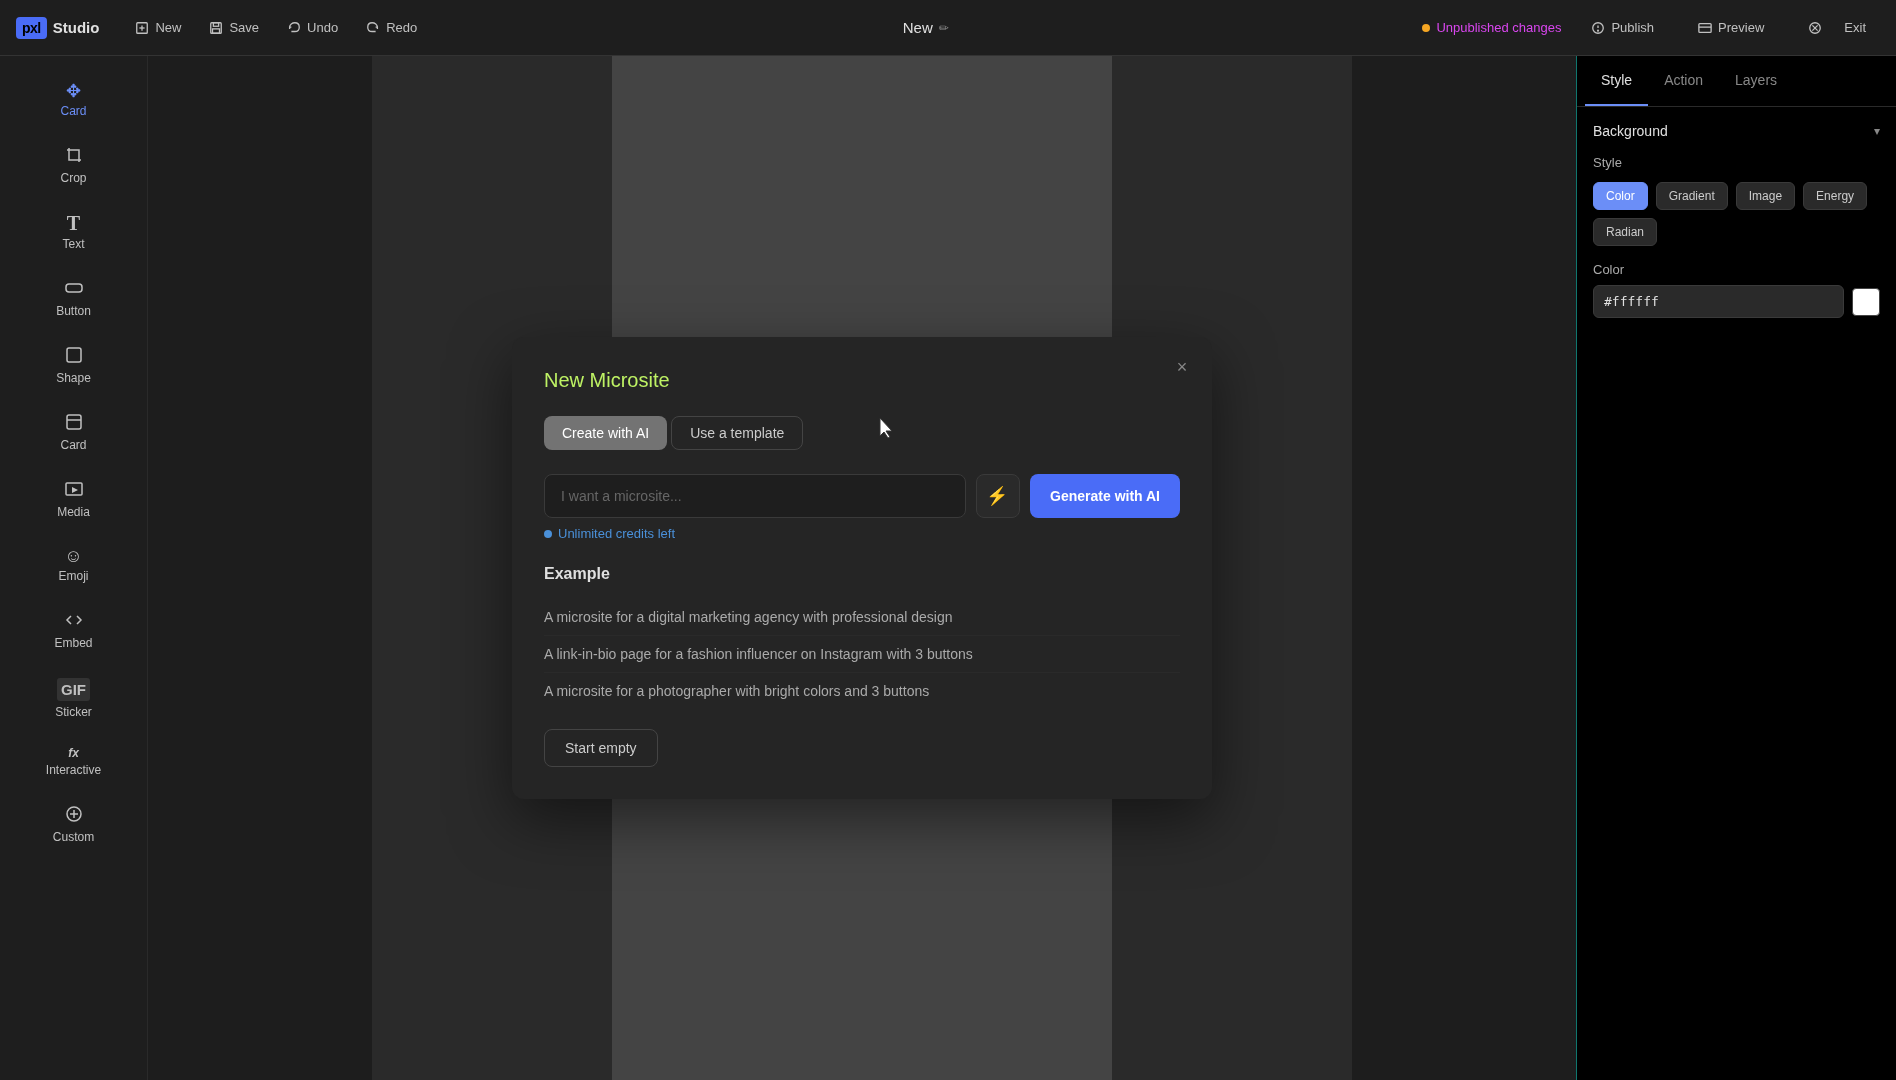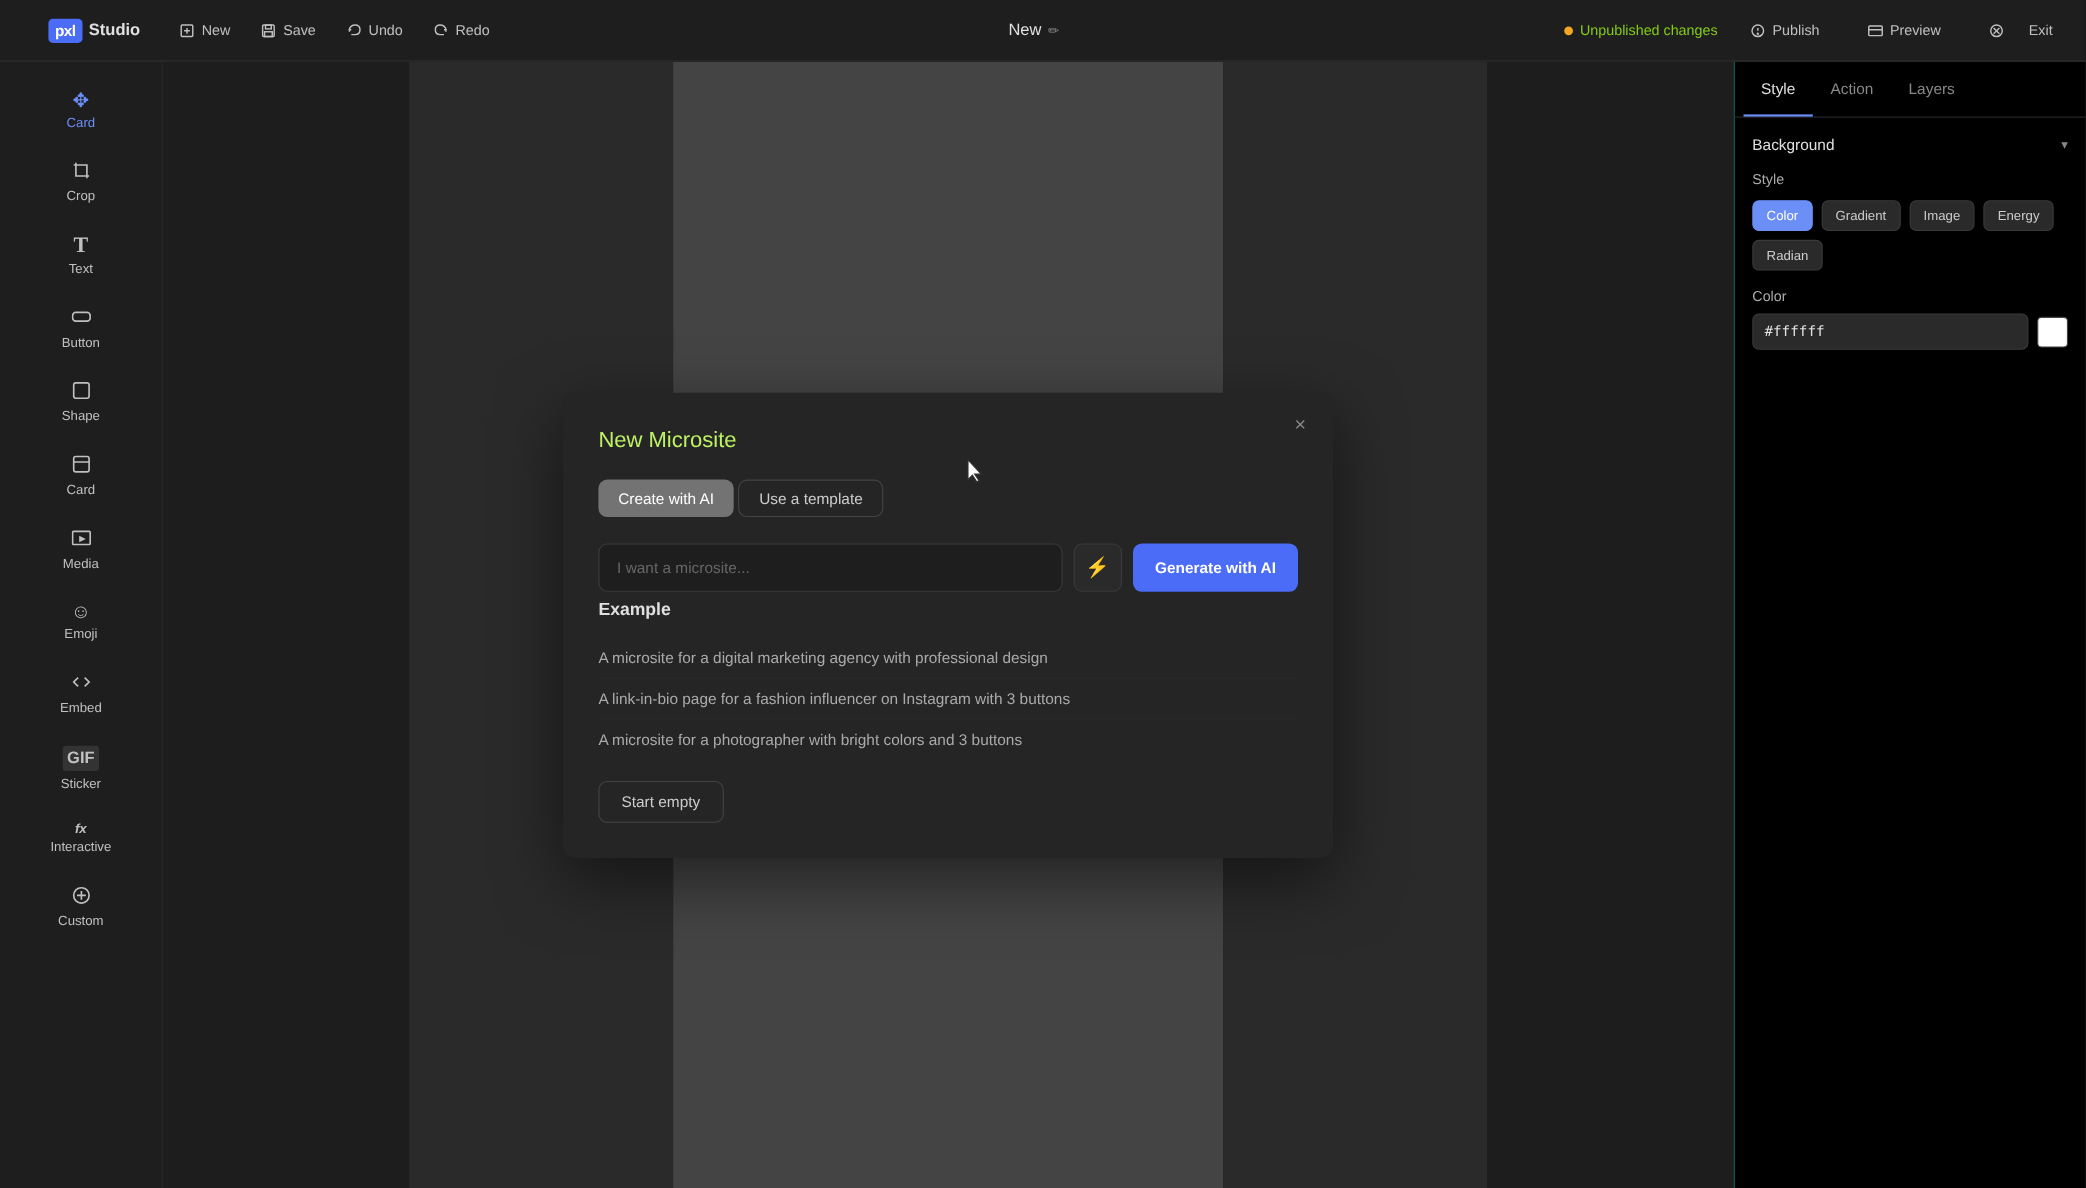--- a/index.html
+++ b/index.html
@@ -27,27 +27,26 @@
       z-index: 100;
     }
     .logo {
       display: flex;
       align-items: center;
       gap: 6px;
       margin-right: 24px;
     }
     .logo-pxl {
       background: #4a6cf7;
-      color: #ffffff;
+      color: #000000;
       font-weight: 800;
       font-size: 14px;
       padding: 3px 6px;
       border-radius: 4px;
       letter-spacing: -0.5px;
-      margin-left: 28px;
     }
     .logo-studio {
       color: #e0e0e0;
       font-size: 15px;
       font-weight: 600;
     }
     .topbar-actions {
       display: flex;
       align-items: center;
       gap: 4px;
@@ -89,21 +88,21 @@
     .topbar-right {
       display: flex;
       align-items: center;
       gap: 16px;
     }
     .unpublished-badge {
       display: flex;
       align-items: center;
       gap: 6px;
       font-size: 13px;
-      color: #84cc16;
+      color: #d946ef;
     }
     .status-dot {
       width: 8px;
       height: 8px;
       background: #f5a623;
       border-radius: 50%;
     }
     .publish-btn {
       display: flex;
       align-items: center;
@@ -638,20 +637,24 @@
         </div>
 
         <div class="modal-input-row">
           <input class="modal-input" type="text" placeholder="I want a microsite..." style="">
           <button class="modal-lightning-btn">
             <span>⚡</span>
           </button>
           <button class="generate-btn">Generate with AI</button>
         </div>
 
+        <div class="credits-info">
+          <div class="credits-dot"></div>
+          <span>Unlimited credits left</span>
+        </div>
 
         <div class="example-section-title">Example</div>
 
         <div class="example-item">A microsite for a digital marketing agency with professional design</div>
         <div class="example-item">A link-in-bio page for a fashion influencer on Instagram with 3 buttons</div>
         <div class="example-item">A microsite for a photographer with bright colors and 3 buttons</div>
 
         <button class="start-empty-btn">Start empty</button>
       </div>
 

